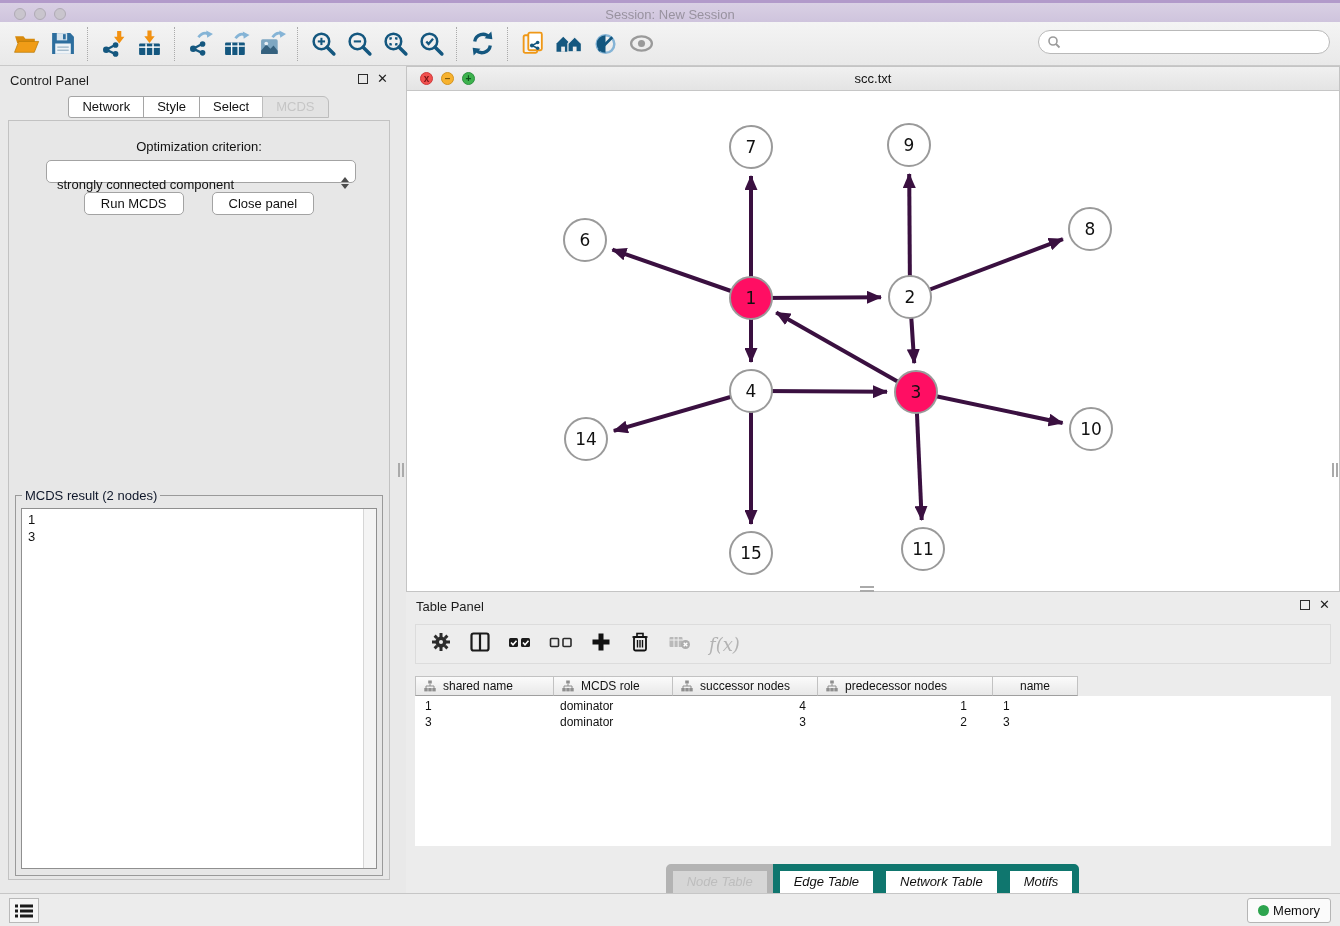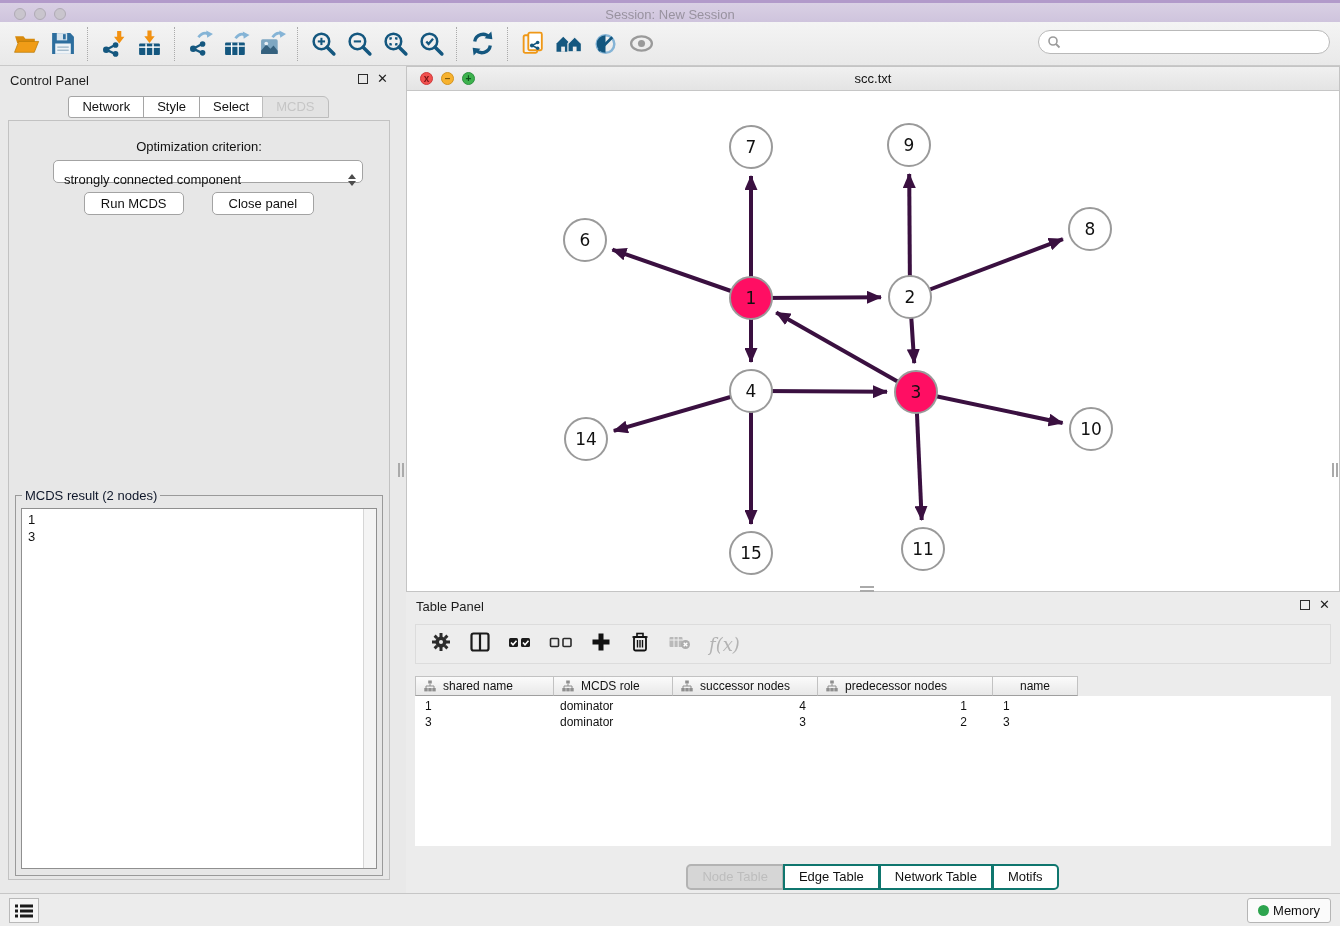--- a/index.html
+++ b/index.html
@@ -37,21 +37,21 @@
   #cp-tabs { position:absolute; left:0; top:30px; width:100%; text-align:center; }
   #cp-tabs .tab { display:inline-block; background:#fff; border:1px solid #a5a5a5; margin-left:-1px;
     padding:2px 13px 3px; font-size:13px; color:#111; position:relative; }
   #cp-tabs .tab:first-child { border-radius:3px 0 0 3px; }
   #cp-tabs .tab.selected { background:#e3e3e3; color:#c6c6c6; border-color:#bdbdbd; border-radius:0 6px 0 0; }
 
   #cp-content { position:absolute; left:8px; top:54px; width:382px; height:760px;
     background:#e7e7e7; border:1px solid #c2c2c2; }
   #opt-label { position:absolute; top:18px; width:100%; text-align:center; font-size:13px; color:#111; }
   #opt-select { position:absolute; left:37px; top:39px; width:310px; height:23px; background:#fff;
-    border:1px solid #a3a3a3; border-radius:5px; display:flex; align-items:center; padding:16px 6px 0 10px;margin-left:7px; }
+    border:1px solid #a3a3a3; border-radius:5px; display:flex; padding:16px 6px 0 10px; }
   #opt-select .sel-text { flex:1; font-size:13px; color:#111; }
   .stepper { display:flex; flex-direction:column; gap:2px; align-items:center; }
   .stepper i { width:0; height:0; border-left:4px solid transparent; border-right:4px solid transparent; }
   .stepper .up { border-bottom:5px solid #4c4c4c; }
   .stepper .dn { border-top:5px solid #4c4c4c; }
   #cp-buttons { position:absolute; top:71px; width:100%; display:flex; justify-content:center; gap:28px; }
   .cp-btn { background:#fff; border:1px solid #a3a3a3; border-radius:5px; height:23px;
     padding:0 16px; font-size:13px; color:#111; display:flex; align-items:center; }
 
   #result-group { position:absolute; left:6px; top:374px; width:368px; height:381px; border:1px solid #9a9a9a; }
@@ -96,22 +96,22 @@
   .hcell.c4 { width:85px; justify-content:center; padding-left:0; }
   #table-body { position:absolute; left:9px; right:9px; top:104px; height:150px; background:#fff; padding-top:2px; }
   .trow { display:flex; height:16px; line-height:16px; font-size:12px; color:#111; }
   .tcell { overflow:hidden; white-space:nowrap; }
   .tcell.c0 { width:139px; padding-left:10px; }
   .tcell.c1 { width:119px; padding-left:6px; }
   .tcell.c2 { width:145px; text-align:right; padding-right:12px; }
   .tcell.c3 { width:175px; text-align:right; padding-right:26px; }
   .tcell.c4 { width:85px; padding-left:10px; }
   #tp-tabs { position:absolute; left:0; top:272px; width:100%; text-align:center; }
-  #tp-tabs .tab { display:inline-block; background:#fff; border:2px solid #0f766e; margin-left:-1px;
-    padding:3px 14px 4px; font-size:13px; color:#111; }
+  #tp-tabs .tab { display:inline-block; background:#fff; border:7px solid #0f766e; margin-left:-1px;
+    padding:3px 14px 4px; font-size:13px; color:#111;font-style:italic; }
   #tp-tabs .tab.selected { background:#d6d6d6; color:#bdbdbd; border-color:#b3b3b3; }
   #tp-tabs .tab:first-child { border-radius:5px 0 0 5px; }
   #tp-tabs .tab:last-child { border-radius:0 5px 5px 0; }
 
   
   #status-bar { position:absolute; left:0; top:893px; width:1340px; height:33px;
     background:#ececec; border-top:1px solid #c6c6c6; }
   #list-btn { position:absolute; left:9px; top:4px; width:30px; height:25px; background:#f6f6f6;
     border:1px solid #b9b9b9; display:flex; align-items:center; justify-content:center; }
   #memory-btn { position:absolute; right:9px; top:4px; height:25px; background:#fbfbfb;

